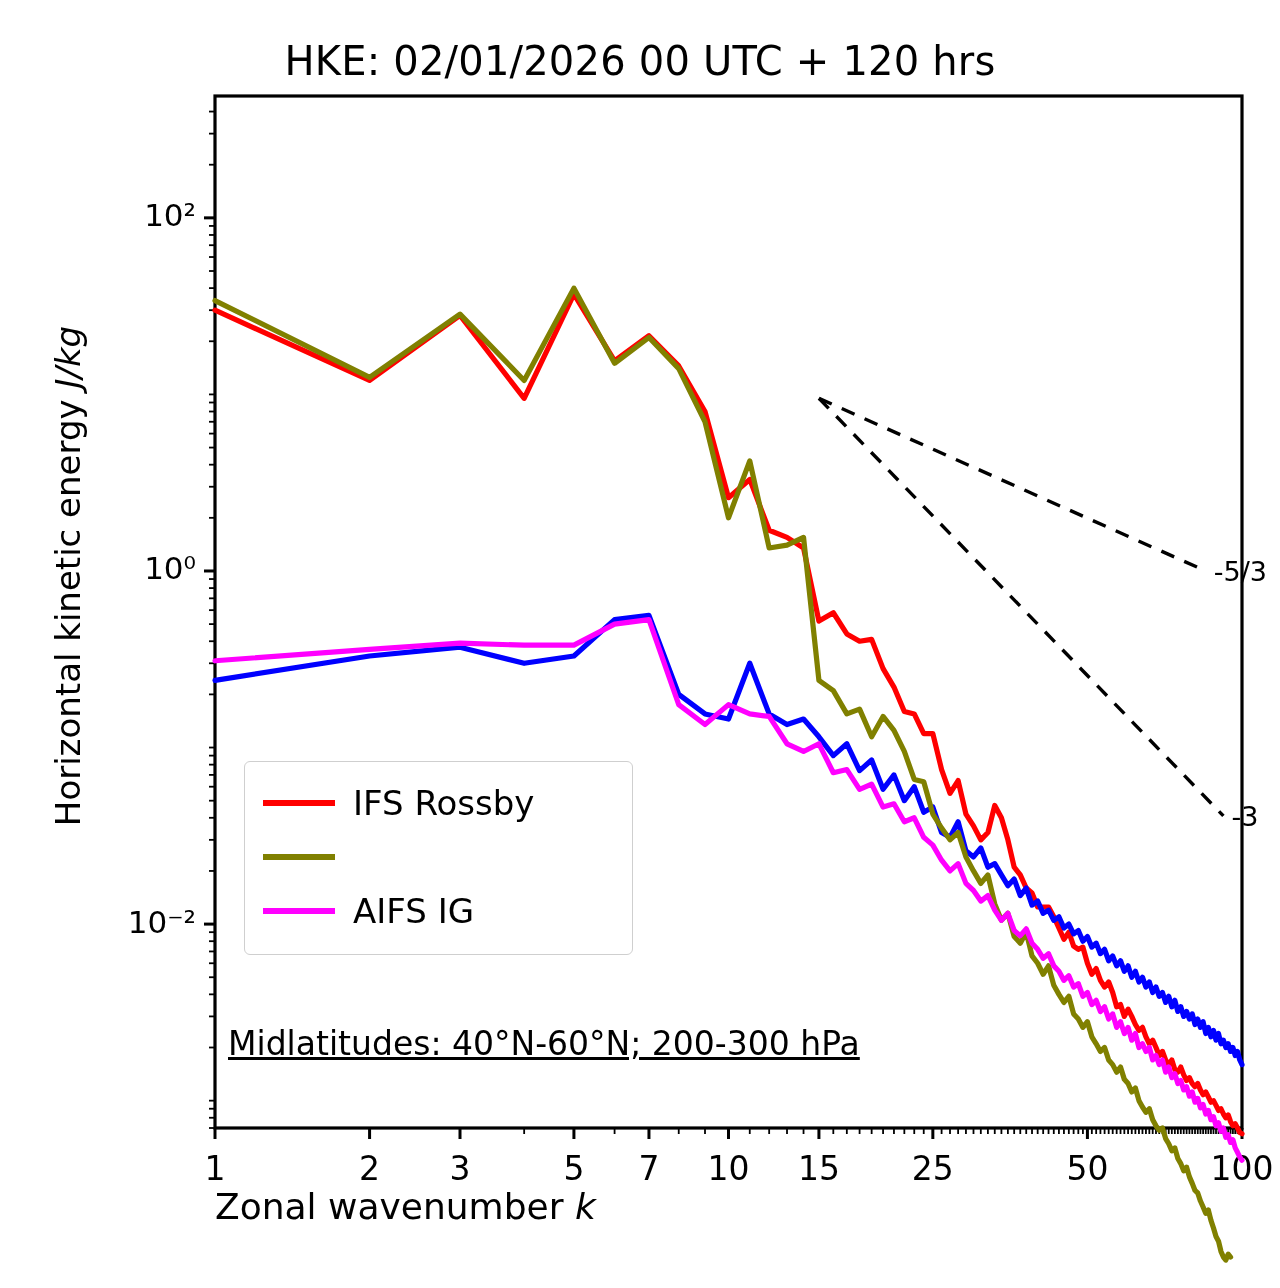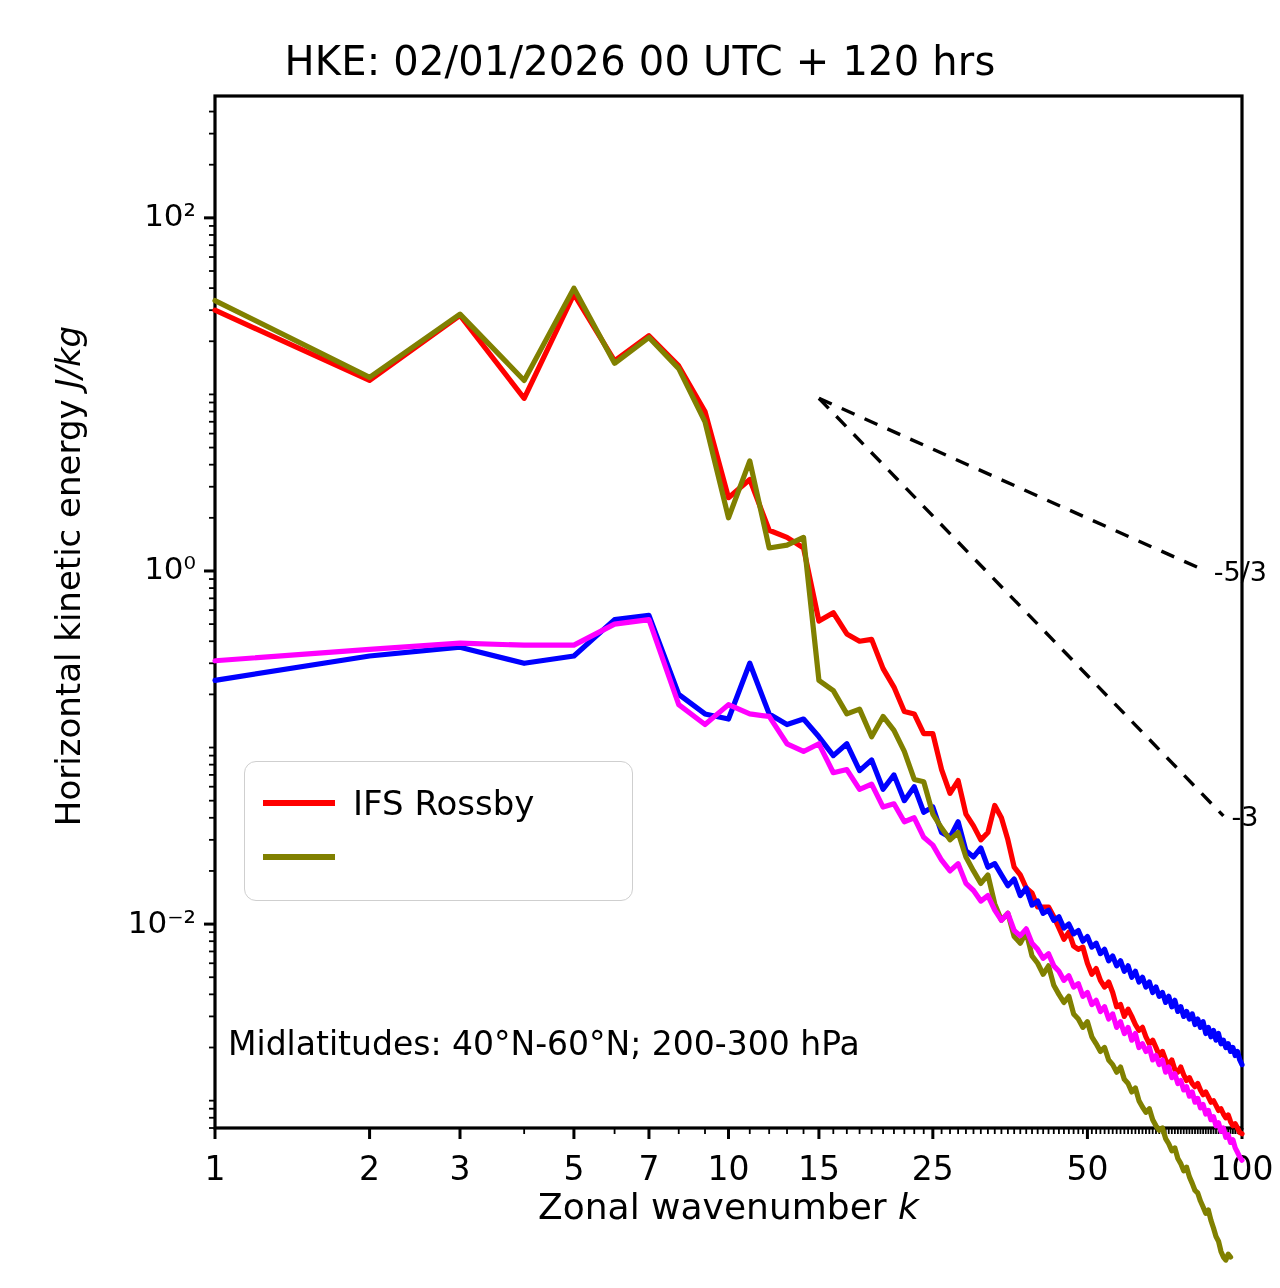--- a/index.html
+++ b/index.html
@@ -1,31 +1,31 @@
 <!DOCTYPE html>
 <html><head>
 <meta charset="utf-8">
 <style>
   html,body{margin:0;padding:0;background:#ffffff;}
   body{width:1280px;height:1288px;font-family:"DejaVu Sans","Liberation Sans",sans-serif;color:#000;overflow:hidden;}
   #root{position:relative;width:1104px;height:1288px;padding-left:31px;}
   #chart-title{position:absolute;left:0;top:38px;width:1280px;text-align:center;font-size:40px;letter-spacing:0.2px;}
   #ylabel{position:absolute;left:-252px;top:556px;width:640px;text-align:center;font-size:34px;transform:rotate(-90deg);transform-origin:center center;white-space:nowrap;}
   #ylabel .unit{font-style:italic;}
-  #xlabel{position:absolute;left:215px;top:1186px;width:1027px;text-align:center;font-size:36px;}
+  #xlabel{position:absolute;left:215px;top:1186px;width:1027px;font-size:36px;}
   #xlabel .sym{font-style:italic;}
   #plot-svg{position:absolute;left:0;top:0;}
   .ytick-label{font-size:31px;text-anchor:end;dominant-baseline:middle;}
   .xtick-label{font-size:33px;text-anchor:middle;}
   .slope-label{font-size:27px;}
-  #legend{position:absolute;left:244px;top:761px;width:389px;box-sizing:border-box;border:1.6px solid #cfcfcf;border-radius:12px;background:#fff;padding:14px 18px 16px 18px;}
+  #legend{position:absolute;left:244px;top:761px;width:389px;box-sizing:border-box;border:1.6px solid #cfcfcf;border-radius:6px;background:#fff;padding:14px 18px 16px 18px;}
   .legend-row{display:flex;align-items:center;height:54px;}
   .legend-swatch{width:72px;height:0;border-top-width:6px;border-top-style:solid;margin-right:18px;flex:0 0 auto;}
   .legend-text{font-size:34px;line-height:1;}
-  #region-note{position:absolute;left:228px;top:1024px;font-size:33px;white-space:nowrap;}
+  #region-note{position:absolute;left:228px;top:1024px;font-size:33px;white-space:nowrap;text-decoration:underline;}
 </style>
 </head>
 <body>
 
 <div id="root">
 
   <div id="chart-title">HKE: 02/01/2026 00 UTC + 120 hrs</div>
 
   <div id="ylabel">
     <span>Horizontal kinetic energy </span><span class="unit">J/kg</span>
@@ -227,17 +227,21 @@
   </svg>
 
   <div id="legend">
     <div class="legend-row">
       <span class="legend-swatch" style="border-top-color: rgb(255, 0, 0);"></span>
       <span class="legend-text">IFS Rossby</span>
     </div>
     <div class="legend-row">
       <span class="legend-swatch" style="border-top-color: rgb(128, 128, 0);"></span>
     </div>
+    <div class="legend-row">
+      <span class="legend-swatch" style="border-top-color: rgb(255, 0, 255);"></span>
+      <span class="legend-text">AIFS IG</span>
+    </div>
   </div>
 
   <div id="region-note">Midlatitudes: 40°N-60°N; 200-300 hPa</div>
 
 </div>
 
 </body></html>

